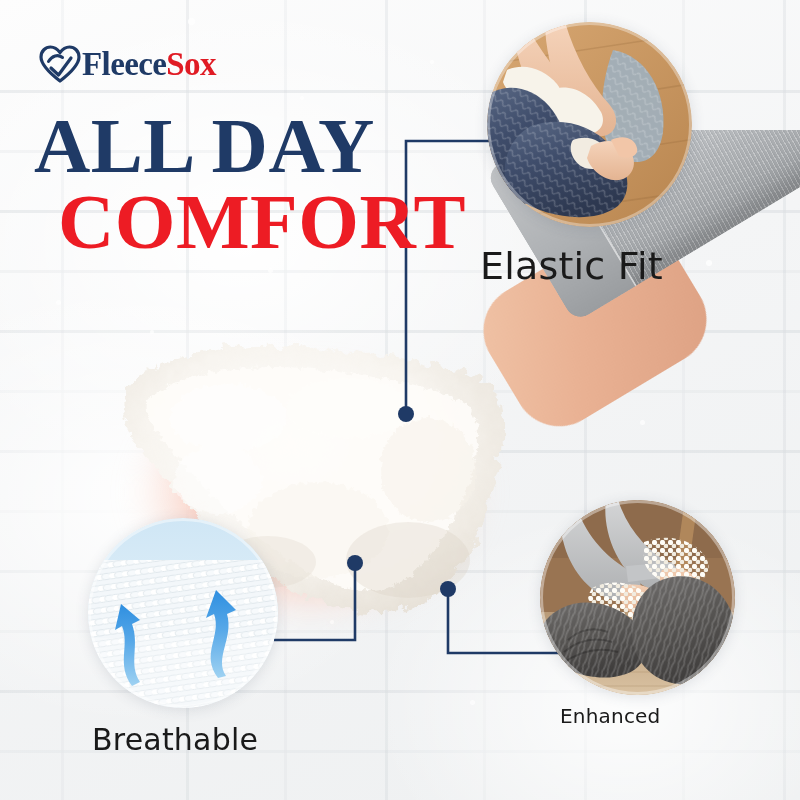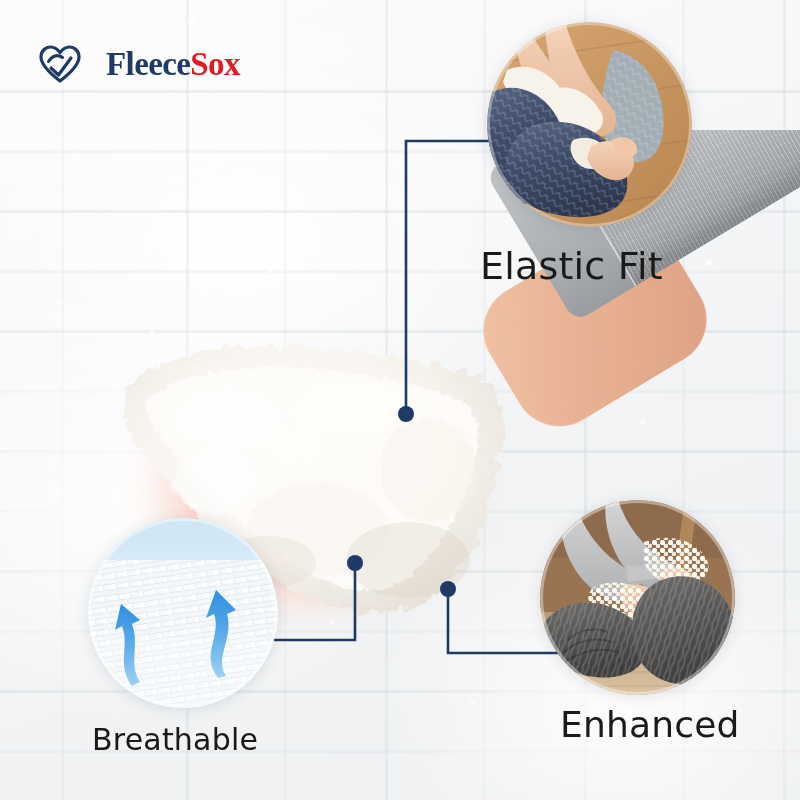--- a/index.html
+++ b/index.html
@@ -23,21 +23,21 @@
   }
   .bg-tiles.offset{background-position:0 60px, 98px 0; opacity:.30;}
   .bg-soft{position:absolute;inset:0;
     background:
       radial-gradient(ellipse 50% 40% at 18% 62%, rgba(255,255,255,.95) 0%, rgba(255,255,255,0) 72%),
       radial-gradient(ellipse 45% 35% at 78% 88%, rgba(255,255,255,.85) 0%, rgba(255,255,255,0) 70%);
   }
   .snow{position:absolute;border-radius:50%;background:#fff;filter:blur(.6px);}
 
   
-  .logo{position:absolute;left:38px;top:44px;display:flex;align-items:center;gap:24px;text-align:right;}
+  .logo{position:absolute;left:38px;top:44px;display:flex;align-items:center;gap:0;text-align:right;}
   .logo-mark{width:44px;height:40px;display:block;}
   .logo-text{font-size:33px;font-weight:bold;letter-spacing:-.6px;line-height:1;
     font-family:"Liberation Serif","DejaVu Serif",serif;white-space:nowrap;}
   .logo-a{color:#1f3a66;} .logo-b{color:#e01b24;}
 
   
   .headline{position:absolute;left:34px;top:110px;line-height:.92;}
   .h-line{font-weight:bold;letter-spacing:.5px;
     font-family:"Liberation Serif","DejaVu Serif",serif;}
   .h1{font-size:78px;color:#1f3a66;display:block;}
@@ -77,21 +77,21 @@
   .circ svg{display:block;width:100%;height:100%;}
 
   
   .callout-svg{position:absolute;inset:0;width:800px;height:800px;pointer-events:none;}
 
   
   .lbl{position:absolute;color:#1a1a1a;font-weight:400;letter-spacing:.2px;
     font-family:"DejaVu Sans","Liberation Sans",sans-serif;}
   .lbl-elastic{left:480px;top:244px;font-size:38px;}
   .lbl-breathe{left:92px;top:722px;font-size:30px;}
-  .lbl-cushion{left:560px;top:705px;font-size:36px;line-height:1.12;text-align:center;}
+  .lbl-cushion{left:560px;top:705px;font-size:20px;line-height:1.12;text-align:center;}
 </style>
 </head>
 <body>
 
 <div id="stage">
 
   <div class="bg-base"></div>
   <div class="bg-tiles"></div>
   <div class="bg-tiles offset"></div>
   <div class="bg-soft"></div>
@@ -358,20 +358,24 @@
       <path d="M22 37 C 9 27, 3 20, 3 13 C 3 7, 7.5 3, 12.5 3 C 16.5 3, 19.5 5.2, 22 8.6
                C 24.5 5.2, 27.5 3, 31.5 3 C 36.5 3, 41 7, 41 13 C 41 20, 35 27, 22 37 Z" fill="none" stroke="#1f3a66" stroke-width="3.2" stroke-linejoin="round"></path>
       <path d="M10.5 17.5 C 14 11.5, 20 10, 24.5 13.5" fill="none" stroke="#1f3a66" stroke-width="3" stroke-linecap="round"></path>
       <path d="M13 24 L 20.5 31 L 33 14" fill="none" stroke="#1f3a66" stroke-width="3.2" stroke-linecap="round" stroke-linejoin="round"></path>
     </svg>
     <div class="logo-text">
       <span class="logo-a">Fleece</span><span class="logo-b">Sox</span>
     </div>
   </div>
 
+  <div class="headline">
+    <span class="h-line h1">ALL DAY</span>
+    <span class="h-line h2">COMFORT</span>
+  </div>
 
   <div class="lbl lbl-elastic">Elastic Fit</div>
 
   <div class="lbl lbl-breathe">Breathable</div>
 
   <div class="lbl lbl-cushion">
     <div>Enhanced</div>
   </div>
 
 </div>

